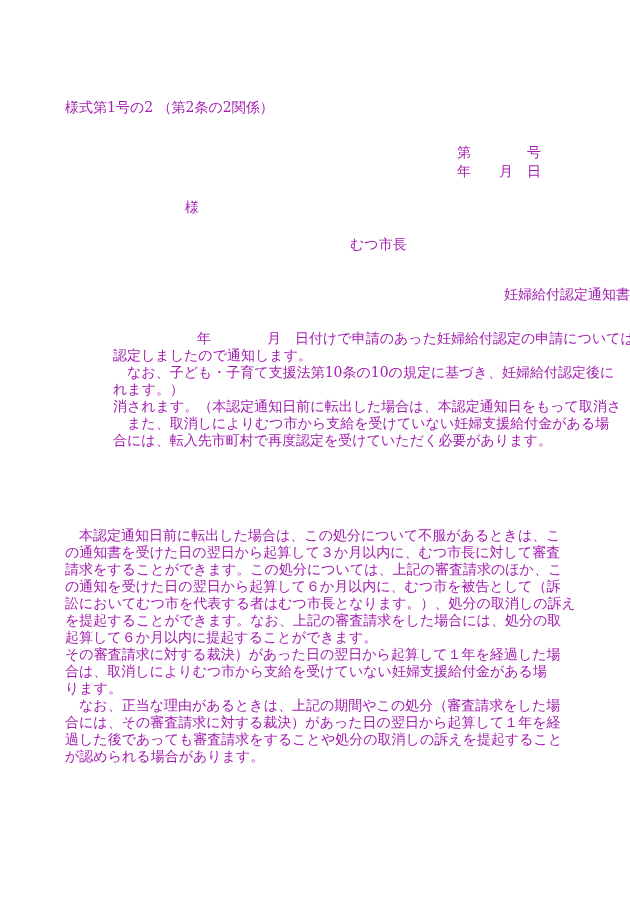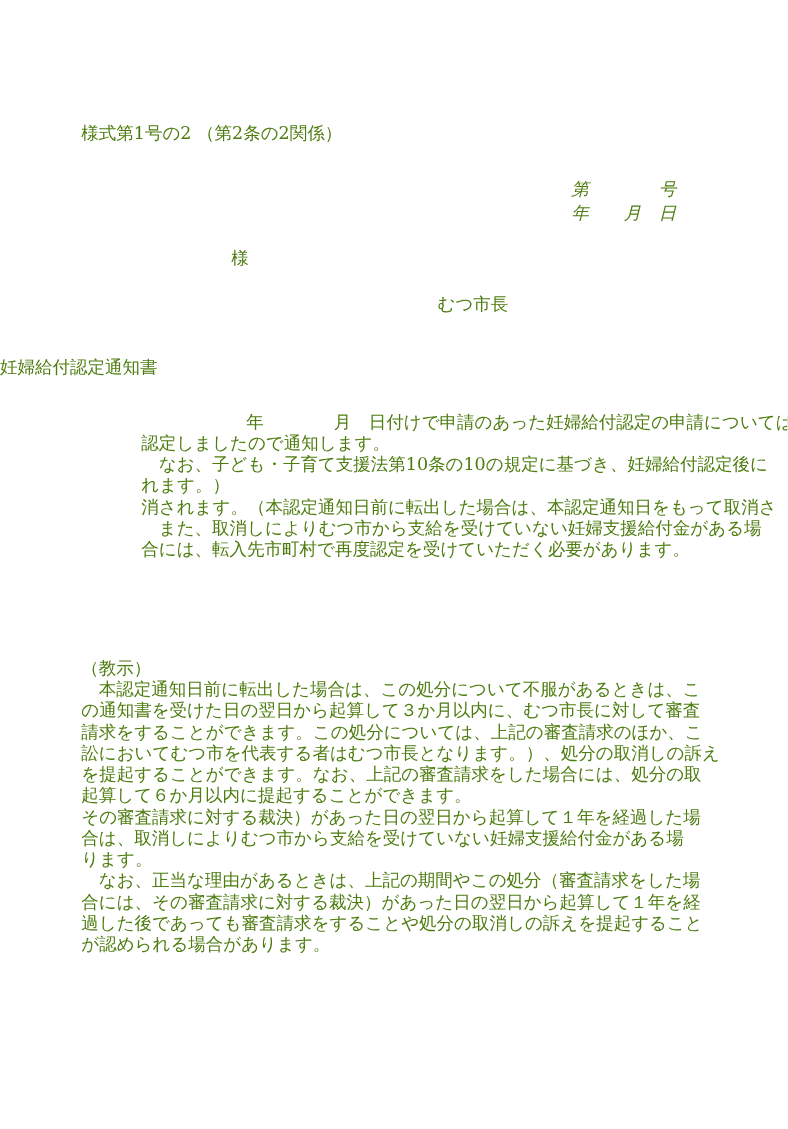--- a/index.html
+++ b/index.html
@@ -6,42 +6,41 @@
     margin: 0;
     padding: 0;
     background: #ffffff;
   }
   .page {
     position: relative;
     width: 630px;
     height: 903px;
     background: #ffffff;
     font-family: "DejaVu Serif", "Liberation Serif", serif;
-    color: #4d7c0f;
+    color: #a21caf;
     font-size: 14px;
     overflow: hidden;
   }
   .line {
     white-space: pre;
     height: 17px;
     line-height: 17px;
   }
   .form-number {
     position: absolute;
     left: 65px;
     top: 99px;
     white-space: pre;
     line-height: 16px;
   }
   .issue-block {
     position: absolute;
     right: 89px;
     top: 143px;
     text-align: right;
-    font-style: italic;
   }
   .issue-block .line {
     height: 18.5px;
     line-height: 18.5px;
   }
   .addressee {
     position: absolute;
     left: 185px;
     top: 199px;
     line-height: 16px;
@@ -51,21 +50,21 @@
     left: 350px;
     top: 236px;
     line-height: 16px;
     white-space: pre;
   }
   .doc-title {
     position: absolute;
     left: 0;
     top: 286px;
     width: 630px;
-    text-align: left;
+    text-align: right;
     line-height: 16px;
   }
   .body-text {
     position: absolute;
     left: 65px;
     top: 330px;
     margin-left: 48px;
   }
   .kyoji {
     position: absolute;
@@ -95,24 +94,24 @@
     <div class="line">　　　　　　年　　　　月　日付けで申請のあった妊婦給付認定の申請については、</div>
     <div class="line">認定しましたので通知します。</div>
     <div class="line">　なお、子ども・子育て支援法第10条の10の規定に基づき、妊婦給付認定後に</div>
     <div class="line">れます。）</div>
     <div class="line">消されます。（本認定通知日前に転出した場合は、本認定通知日をもって取消さ</div>
     <div class="line">　また、取消しによりむつ市から支給を受けていない妊婦支援給付金がある場</div>
     <div class="line">合には、転入先市町村で再度認定を受けていただく必要があります。</div>
   </div>
 
   <div class="kyoji">
-    <div class="line">（教示）</div>
     <div class="line">　本認定通知日前に転出した場合は、この処分について不服があるときは、こ</div>
     <div class="line">の通知書を受けた日の翌日から起算して３か月以内に、むつ市長に対して審査</div>
     <div class="line">請求をすることができます。この処分については、上記の審査請求のほか、こ</div>
+    <div class="line">の通知を受けた日の翌日から起算して６か月以内に、むつ市を被告として（訴</div>
     <div class="line">訟においてむつ市を代表する者はむつ市長となります。）、処分の取消しの訴え</div>
     <div class="line">を提起することができます。なお、上記の審査請求をした場合には、処分の取</div>
     <div class="line">起算して６か月以内に提起することができます。</div>
     <div class="line">その審査請求に対する裁決）があった日の翌日から起算して１年を経過した場</div>
     <div class="line">合は、取消しによりむつ市から支給を受けていない妊婦支援給付金がある場</div>
     <div class="line">ります。</div>
     <div class="line">　なお、正当な理由があるときは、上記の期間やこの処分（審査請求をした場</div>
     <div class="line">合には、その審査請求に対する裁決）があった日の翌日から起算して１年を経</div>
     <div class="line">過した後であっても審査請求をすることや処分の取消しの訴えを提起すること</div>
     <div class="line">が認められる場合があります。</div>

